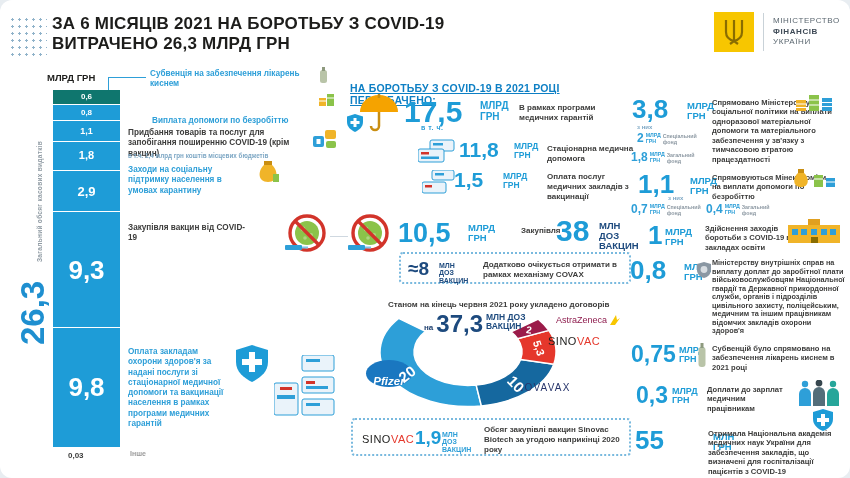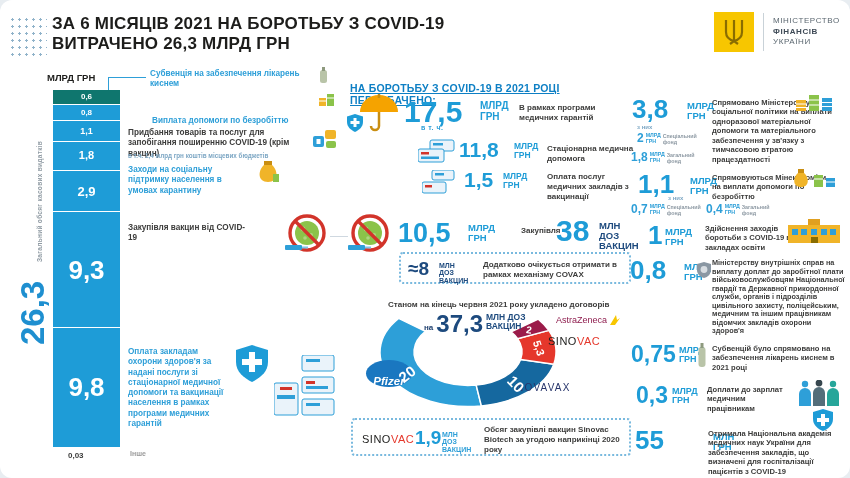--- a/index.html
+++ b/index.html
@@ -194,21 +194,21 @@
   <div class="abs num" style="left:459px; top:141px; font-size:21px;">11,8</div>
   <div class="abs unit" style="left:514px; top:142px; font-size:8.5px; width:30px;">МЛРД ГРН</div>
   <div class="abs desc" style="left:547px; top:144px; width:95px;">Стаціонарна медична допомога</div>
 
   <svg class="abs" style="left:422px; top:170px;" width="34" height="24">
     <rect x="10" y="0" width="22" height="10" rx="2" fill="#eaf3fa" stroke="#2e9fd8"></rect>
       <rect x="13" y="3" width="9" height="2.5" fill="#2e9fd8"></rect>
     <rect x="0" y="12" width="24" height="11" rx="2" fill="#eaf3fa" stroke="#2e9fd8"></rect>
       <rect x="3" y="15" width="7" height="2.5" fill="#d2342a"></rect>
   </svg>
-  <div class="abs num" style="left:464px; top:171px; font-size:21px;">1,5</div>
+  <div class="abs num" style="left:454px; top:171px; font-size:21px;">1,5</div>
   <div class="abs unit" style="left:503px; top:172px; font-size:8.5px; width:30px;">МЛРД ГРН</div>
   <div class="abs desc" style="left:547px; top:172px; width:95px;">Оплата послуг медичних закладів з вакцинації</div>
 
   <svg class="abs" style="left:346px; top:211px;" width="48" height="50">
     <circle cx="24" cy="22" r="12" fill="#8bc34a"></circle>
     <circle cx="20" cy="18" r="2.4" fill="#aed581"></circle>
       <circle cx="28" cy="24" r="2" fill="#aed581"></circle>
       <circle cx="22" cy="27" r="1.8" fill="#aed581"></circle>
     <circle cx="24" cy="22" r="17" fill="none" stroke="#d2342a" stroke-width="3.4"></circle>
     <line x1="12" y1="10" x2="36" y2="34" stroke="#d2342a" stroke-width="3.4"></line>

